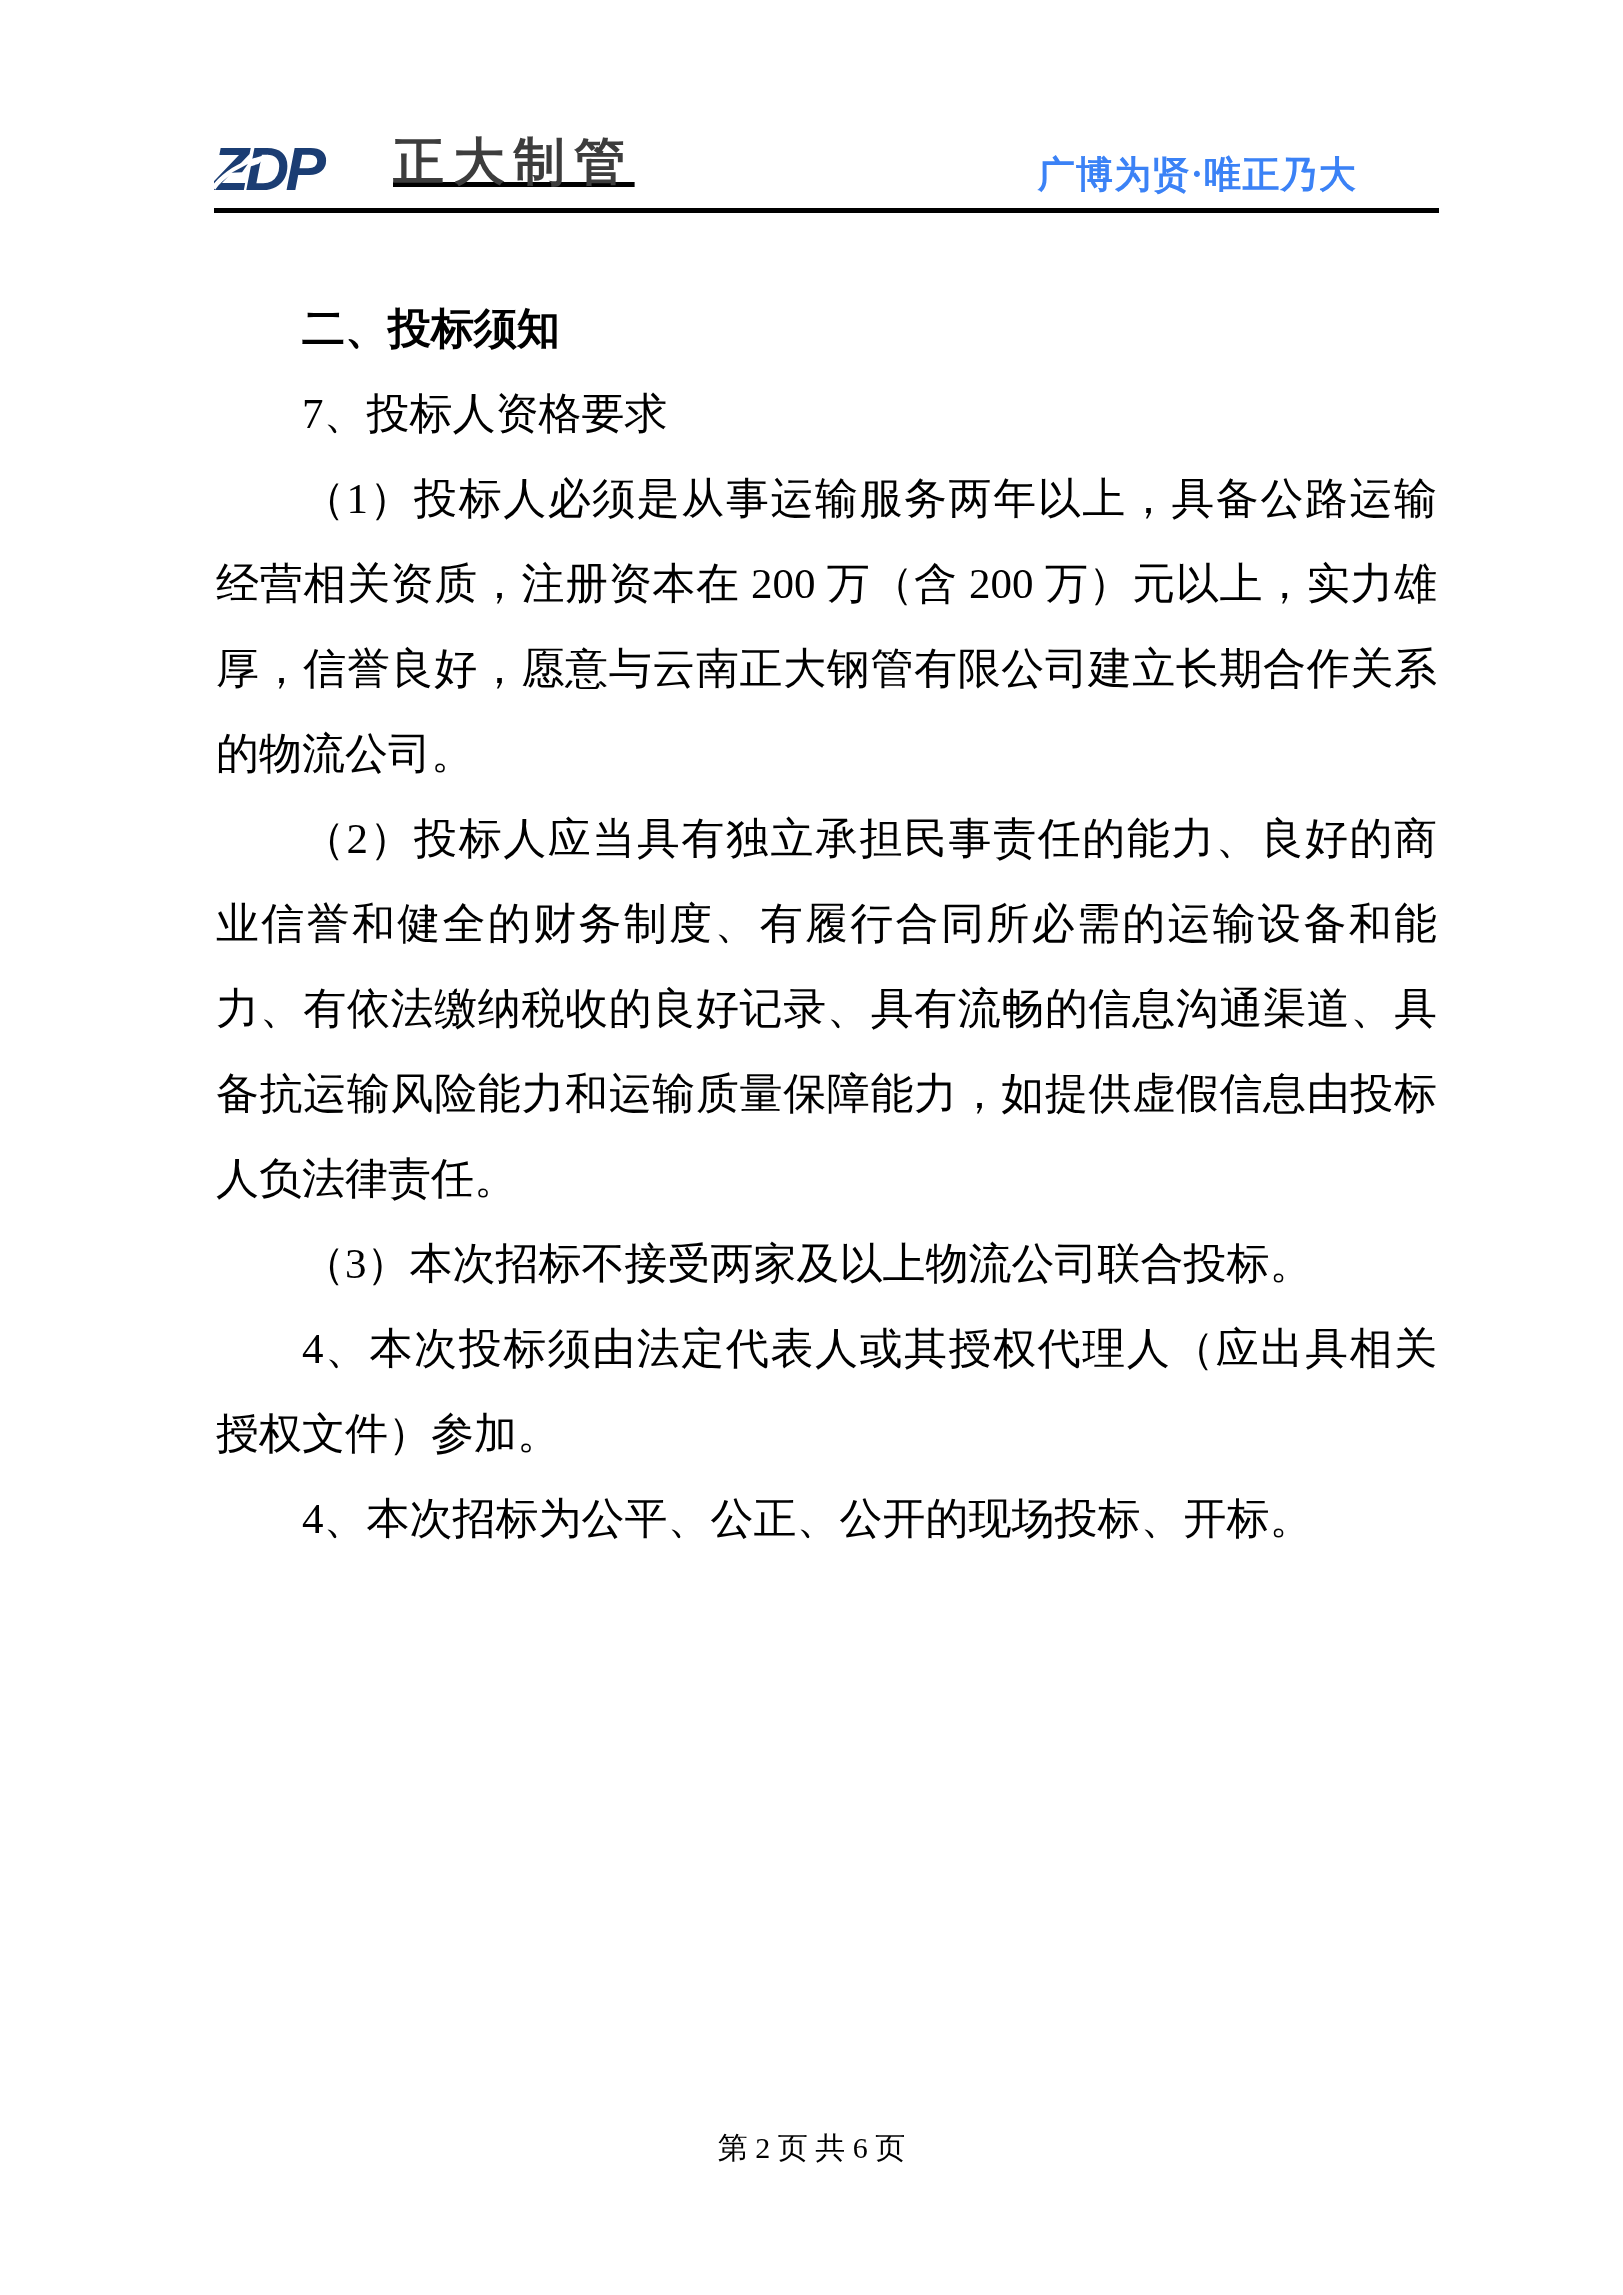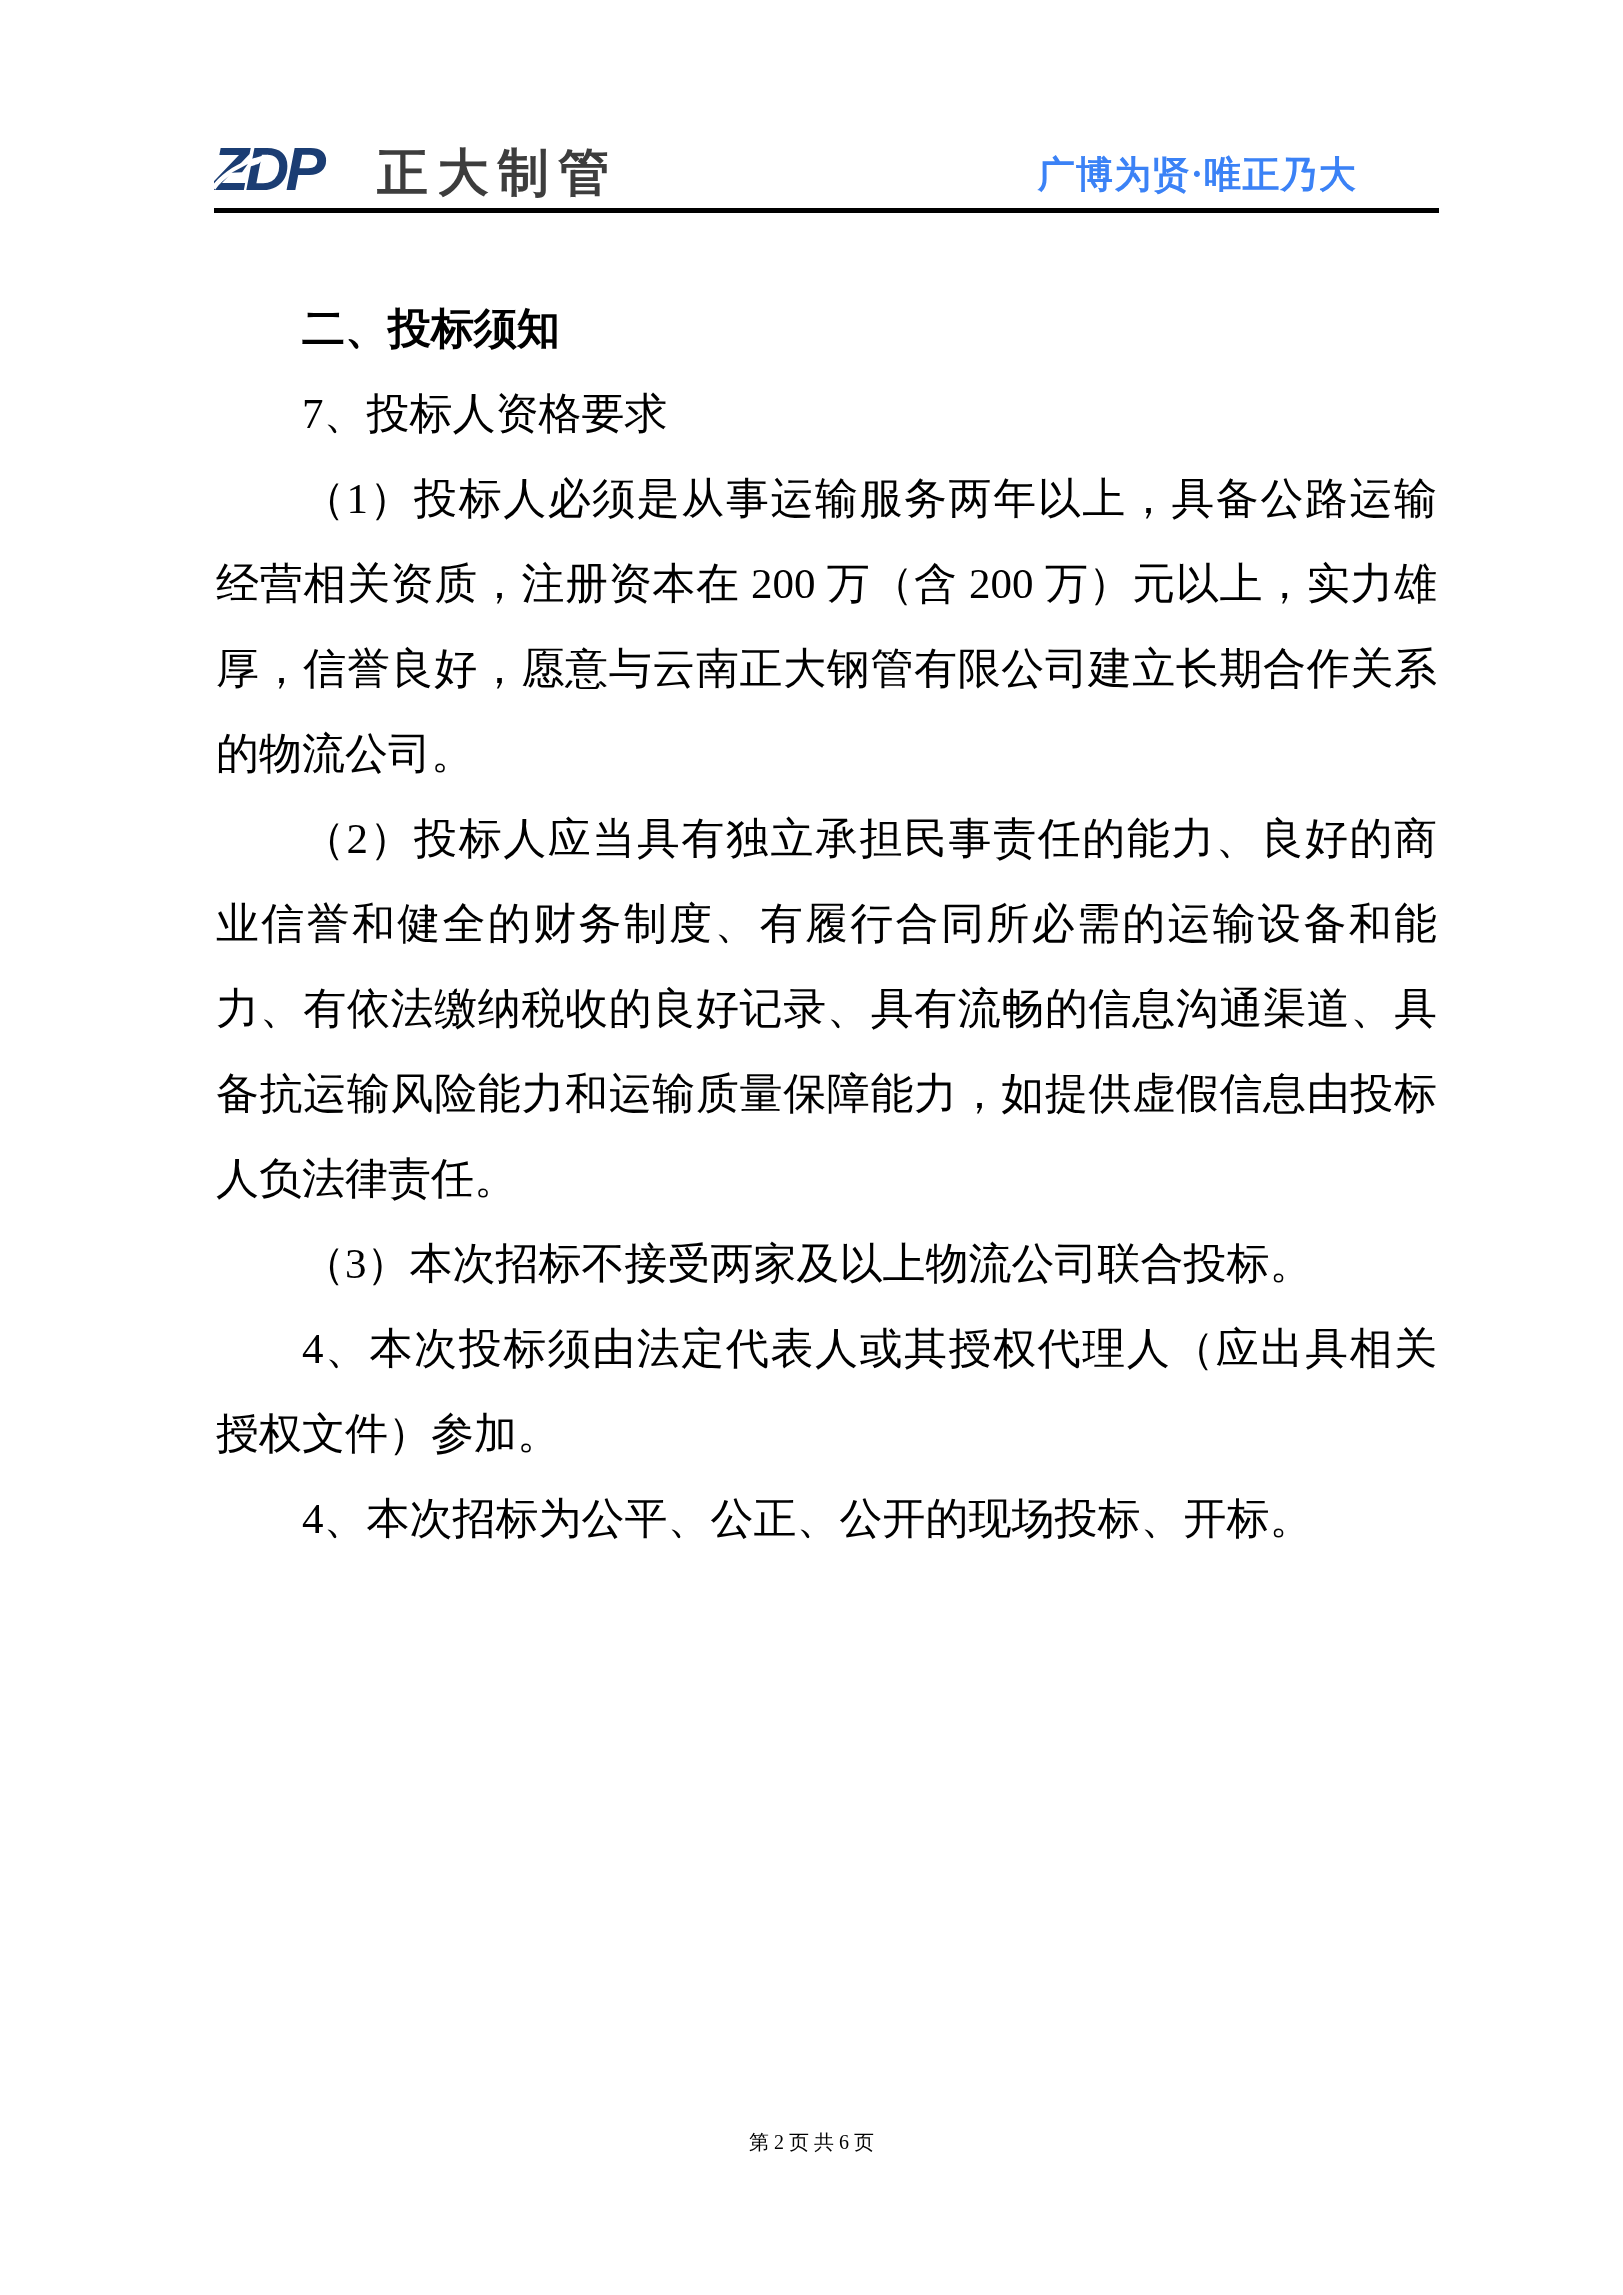--- a/index.html
+++ b/index.html
@@ -22,22 +22,22 @@
     position: absolute;
     left: 214px;
     top: 136px;
     width: 1225px;
     display: flex;
     justify-content: space-between;
     align-items: flex-end;
   }
   .logo {
     display: flex;
-    align-items: flex-end;
-    gap: 17px;
+    gap: 33px;
+    text-decoration: underline;
   }
   .logo-zdp-svg {
     display: block;
   }
   .logo-name {
     font-family: "Liberation Sans", "DejaVu Sans", sans-serif;
     font-weight: 900;
     font-size: 51px;
     line-height: 1.0;
     color: #3d3d3d;
@@ -84,21 +84,21 @@
     font-weight: bold;
   }
 
   
   .footer {
     position: absolute;
     left: 0;
     top: 2130px;
     width: 1623px;
     text-align: center;
-    font-size: 20px;
+    font-size: 30px;
     line-height: 1.2;
     color: #000000;
   }
 </style>
 </head>
 <body>
 
 <div class="page">
 
   <div class="header-row">

